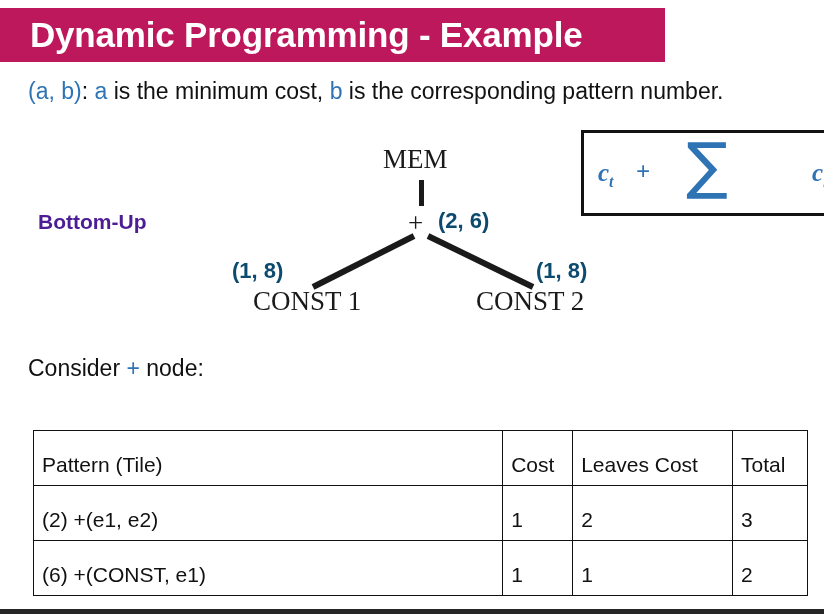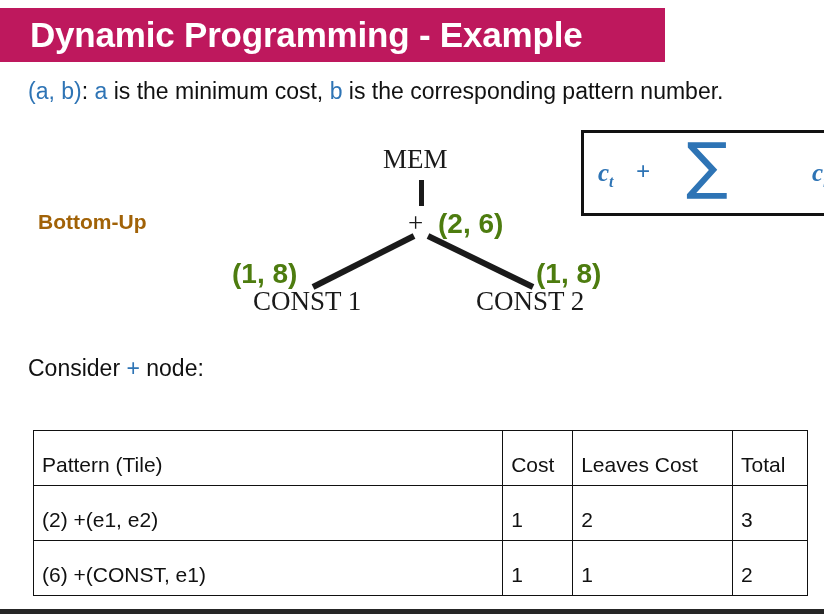--- a/index.html
+++ b/index.html
@@ -47,21 +47,21 @@
   #intro-line {
     left: 28px; top: 76px;
     width: 770px;
     white-space: normal;
   }
   #bottom-up-label {
     position: absolute;
     left: 38px; top: 210px;
     font-size: 21px;
     font-weight: bold;
-    color: #a16207;
+    color: #4c1d95;
     white-space: nowrap;
   }
   #consider-line { left: 28px; top: 353px; }
   #bullet-line   { left: 40px; top: 384px; }
   #bullet-line .bullet-dot { display: inline-block; width: 18px; }
 
   
   #tree { position: absolute; left: 0; top: 0; width: 824px; height: 330px; }
   .node-serif {
     position: absolute;
@@ -73,23 +73,23 @@
   .node-mono-plus {
     position: absolute;
     font-family: "Liberation Serif", serif;
     font-size: 27px;
     color: #1a1a1a;
     white-space: nowrap;
   }
   .pair-label {
     position: absolute;
     font-family: "Liberation Sans", sans-serif;
-    font-size: 28px;
+    font-size: 22px;
     font-weight: bold;
-    color: #4d7c0f;
+    color: #0c4a6e;
     white-space: nowrap;
   }
   #node-mem   { left: 383px; top: 144px; text-align: right; }
   #node-plus  { left: 408px; top: 208px; }
   #node-const1{ left: 253px; top: 286px; }
   #node-const2{ left: 476px; top: 286px; }
   #label-root { left: 438px; top: 208px; }
   #label-left { left: 232px; top: 258px; }
   #label-right{ left: 536px; top: 258px; }
   #edge-vert {

